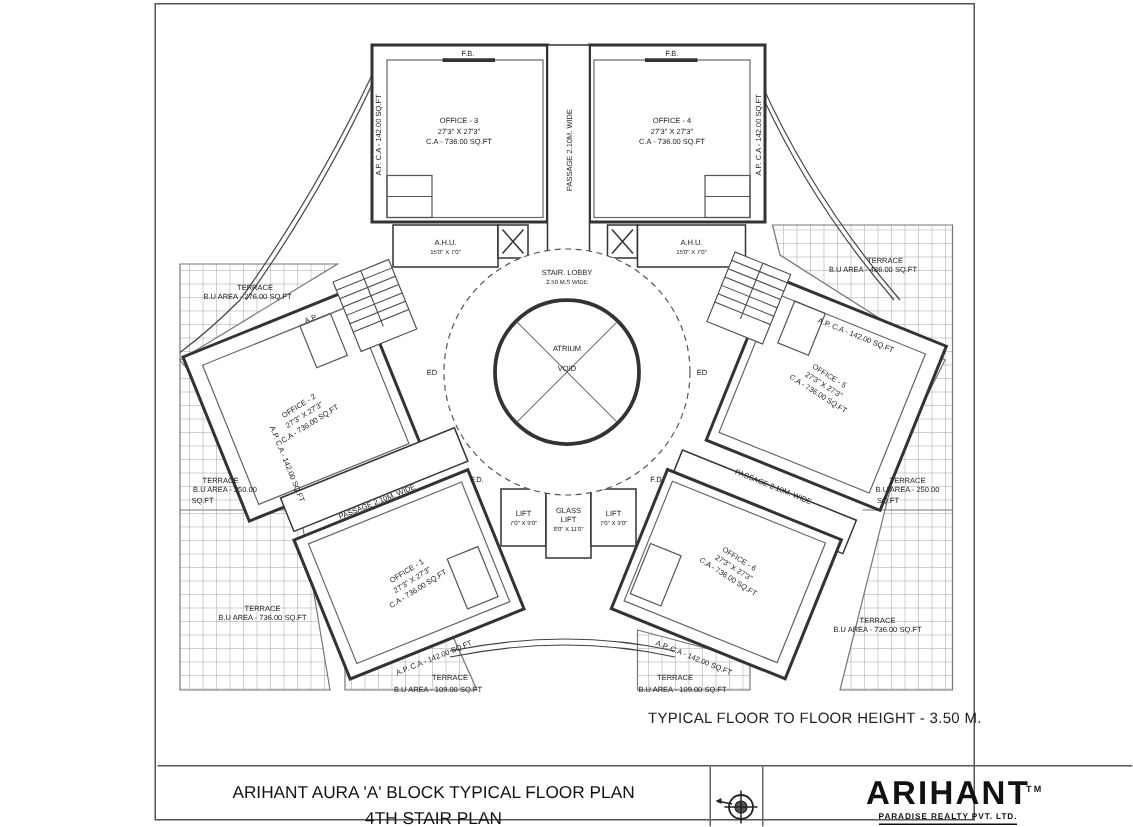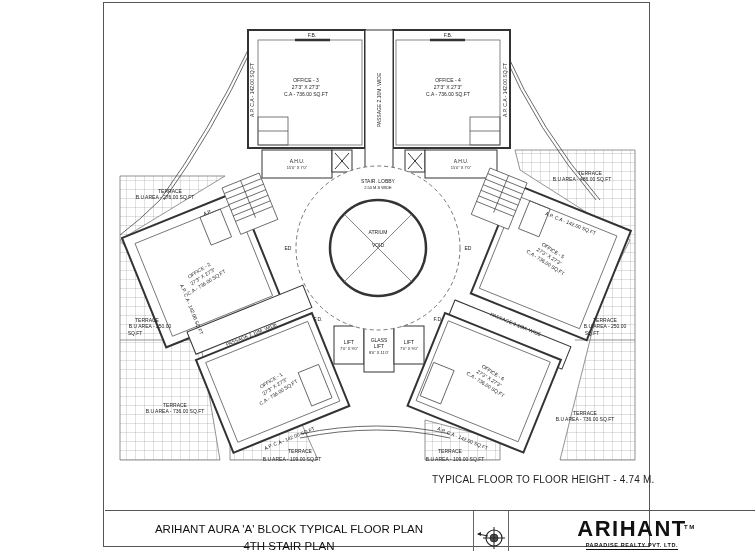--- a/index.html
+++ b/index.html
@@ -233,21 +233,21 @@
     <text x="455" y="461">B.U AREA - 109.00 SQ.FT</text>
 
     <text x="290" y="440" transform="rotate(-22 290 440)">A.P. C.A - 142.00 SQ.FT</text>
     <text x="462" y="440" transform="rotate(22 462 440)">A.P. C.A - 142.00 SQ.FT</text>
     <text x="190" y="310" transform="rotate(68 190 310)">A.P. C.A - 142.00 SQ.FT</text>
     <text x="570" y="225" transform="rotate(22 570 225)">A.P. C.A - 142.00 SQ.FT</text>
     <text x="208" y="214" transform="rotate(-22 208 214)">A.P.</text>
   </g>
 </svg>
 
-<div class="height-note">TYPICAL FLOOR TO FLOOR HEIGHT - 4.74 M.</div>
+<div class="height-note">TYPICAL FLOOR TO FLOOR HEIGHT - 3.50 M.</div>
 
 <div class="titleblock">
   <div class="tb-title">
     <div>ARIHANT AURA 'A' BLOCK TYPICAL FLOOR PLAN</div>
     <div>4TH STAIR PLAN</div>
   </div>
   <div class="tb-compass">
     <svg width="30" height="30" viewBox="0 0 30 30">
       <circle cx="18" cy="15" r="8" fill="none" stroke="#222" stroke-width="1.2"></circle>
       <circle cx="18" cy="15" r="4" fill="#555" stroke="#222" stroke-width="0.8"></circle>

